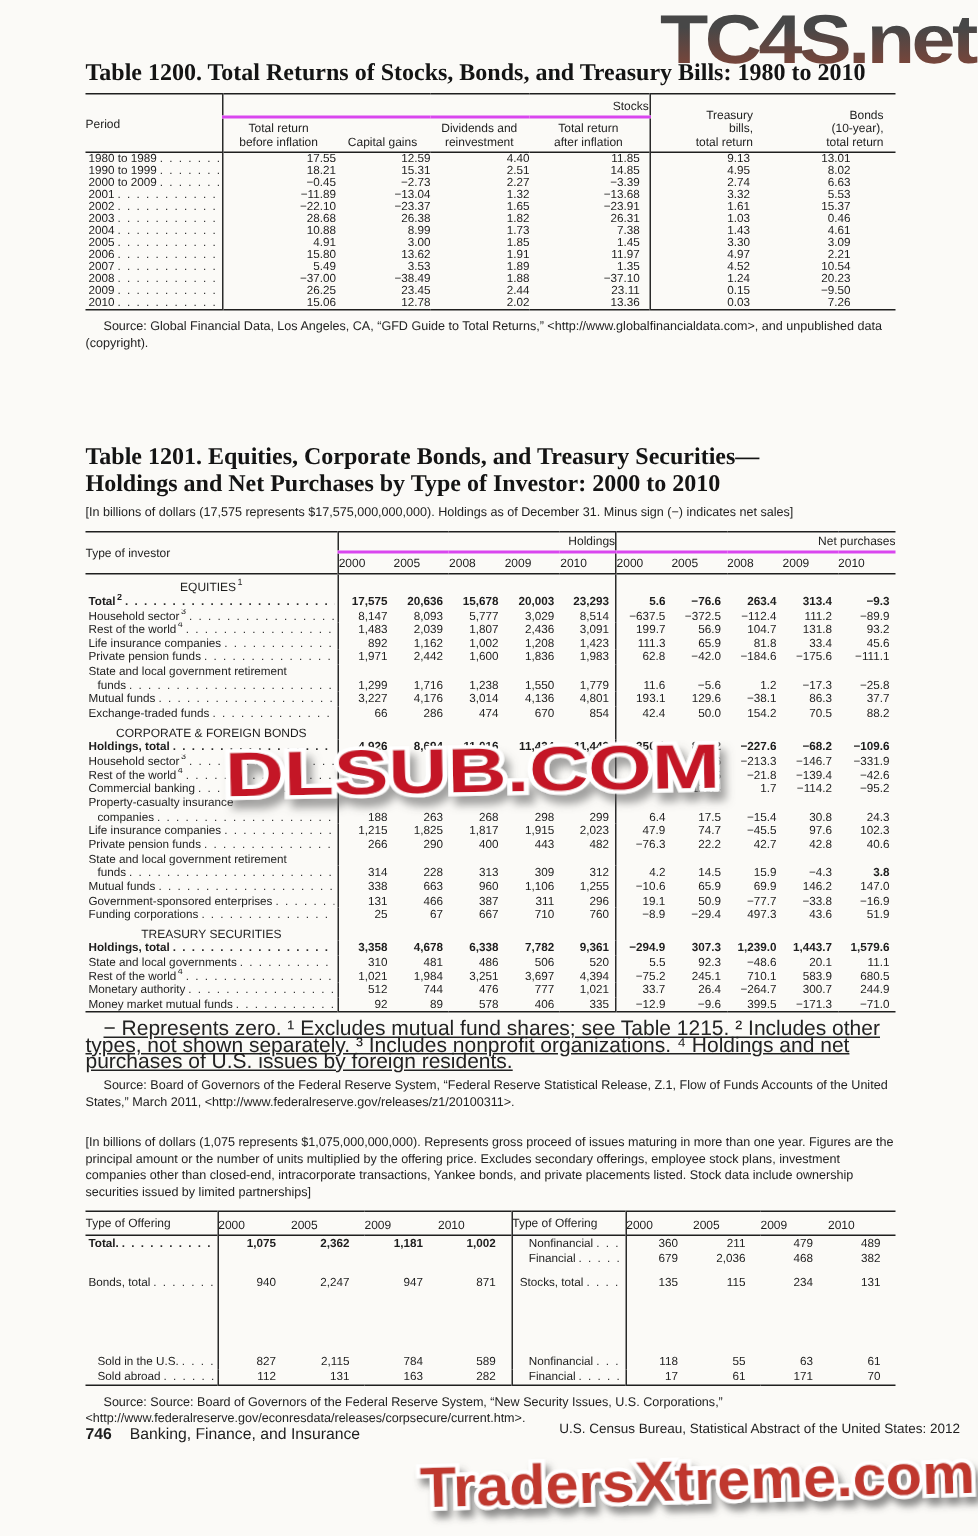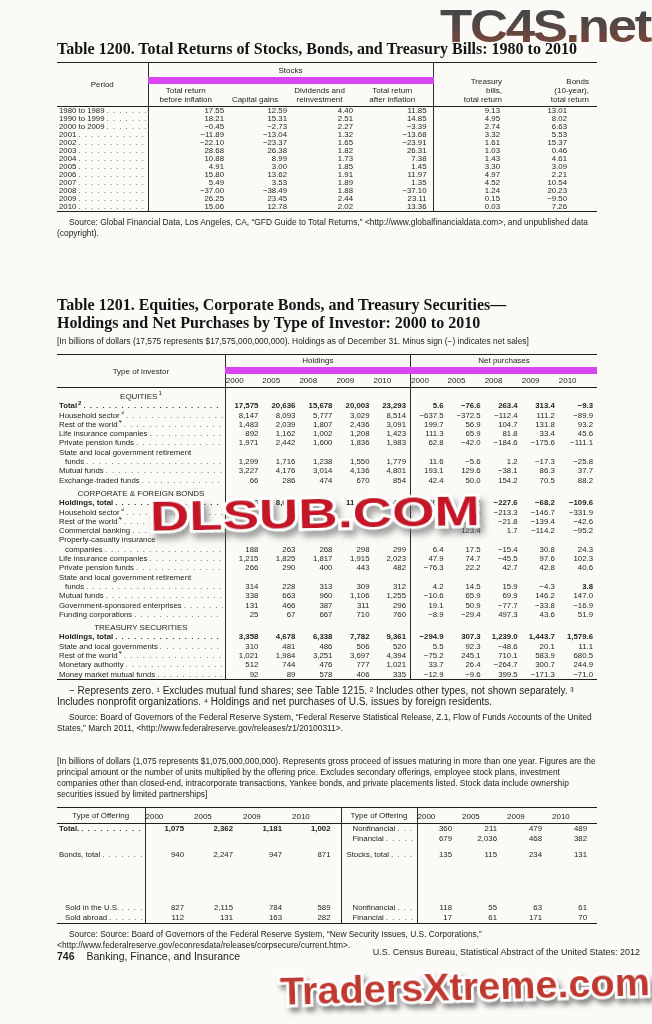--- a/index.html
+++ b/index.html
@@ -4,28 +4,28 @@
 <style>
   html,body{margin:0;padding:0;}
   body{width:652px;height:1024px;background:#fbfaf7;position:relative;overflow:hidden;
        font-family:"Liberation Sans",sans-serif;color:#1d1d1d;-webkit-font-smoothing:antialiased;}
   .block{position:absolute;left:57px;width:540px;}
   #b1200{top:40px;} #b1201{top:296px;} #b1202{top:756px;}
   .ttitle{font-family:"Liberation Serif",serif;font-weight:bold;font-size:16px;line-height:18px;margin:0 0 4px 0;color:#141414;}
   .ttitle .tline{display:block;}
   .tnote{font-size:8.4px;line-height:11px;margin:0 0 7px 0;color:#222;}
   .src{font-size:8.4px;line-height:11px;margin:5px 0 0 0;color:#222;text-indent:12px;}
-  .fnote{font-size:10px;line-height:11px;margin:5px 0 0 0;color:#222;text-indent:12px;}
+  .fnote{font-size:14px;line-height:11px;margin:5px 0 0 0;color:#222;text-indent:12px;text-decoration:underline;}
 
   table.tbl{border-collapse:collapse;table-layout:fixed;width:540px;
             border-top:1.6px solid #1f1f1f;border-bottom:1.6px solid #1f1f1f;font-size:8px;}
   table.tbl thead{border-bottom:1.4px solid #1f1f1f;}
   table.tbl td{padding:0;vertical-align:bottom;overflow:hidden;}
-  .stubhead{text-align:center;vertical-align:middle !important;font-size:8px;border-right:1px solid #2a2a2a;}
-  .grp{text-align:center;border-bottom:7px solid #d946ef;font-size:8px;line-height:12px;}
+  .stubhead{text-align:left;vertical-align:middle !important;font-size:8px;border-right:1px solid #2a2a2a;}
+  .grp{text-align:right;border-bottom:2px solid #d946ef;font-size:8px;line-height:12px;}
   .h2{text-align:center;white-space:pre-line;font-size:8px;line-height:9px;padding:2px 1px 2px 0 !important;}
   .h3{text-align:right;white-space:pre-line;font-size:8px;line-height:9px;padding:2px 8px 2px 0 !important;}
   .yr{font-size:8px;line-height:13px;}
   .bl{border-left:1px solid #2a2a2a;}
   .b{font-weight:bold;}
   .num{text-align:right;white-space:nowrap;}
   .stub{border-right:1px solid #2a2a2a;}
   .lw{display:flex;align-items:baseline;overflow:hidden;padding-left:2px;}
   .lbl{white-space:nowrap;}
   .dots{flex:1;overflow:hidden;white-space:nowrap;color:#2b2b2b;padding-left:2px;margin-right:2px;}

